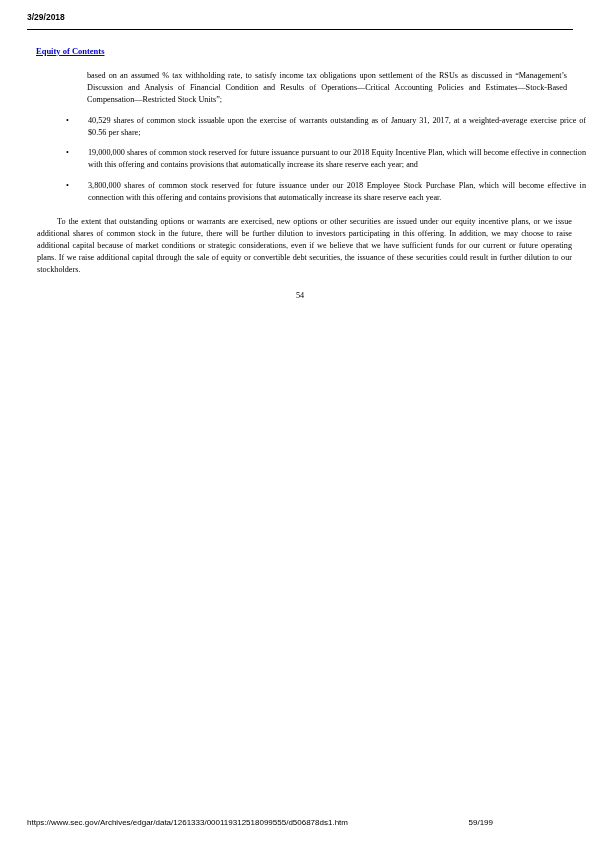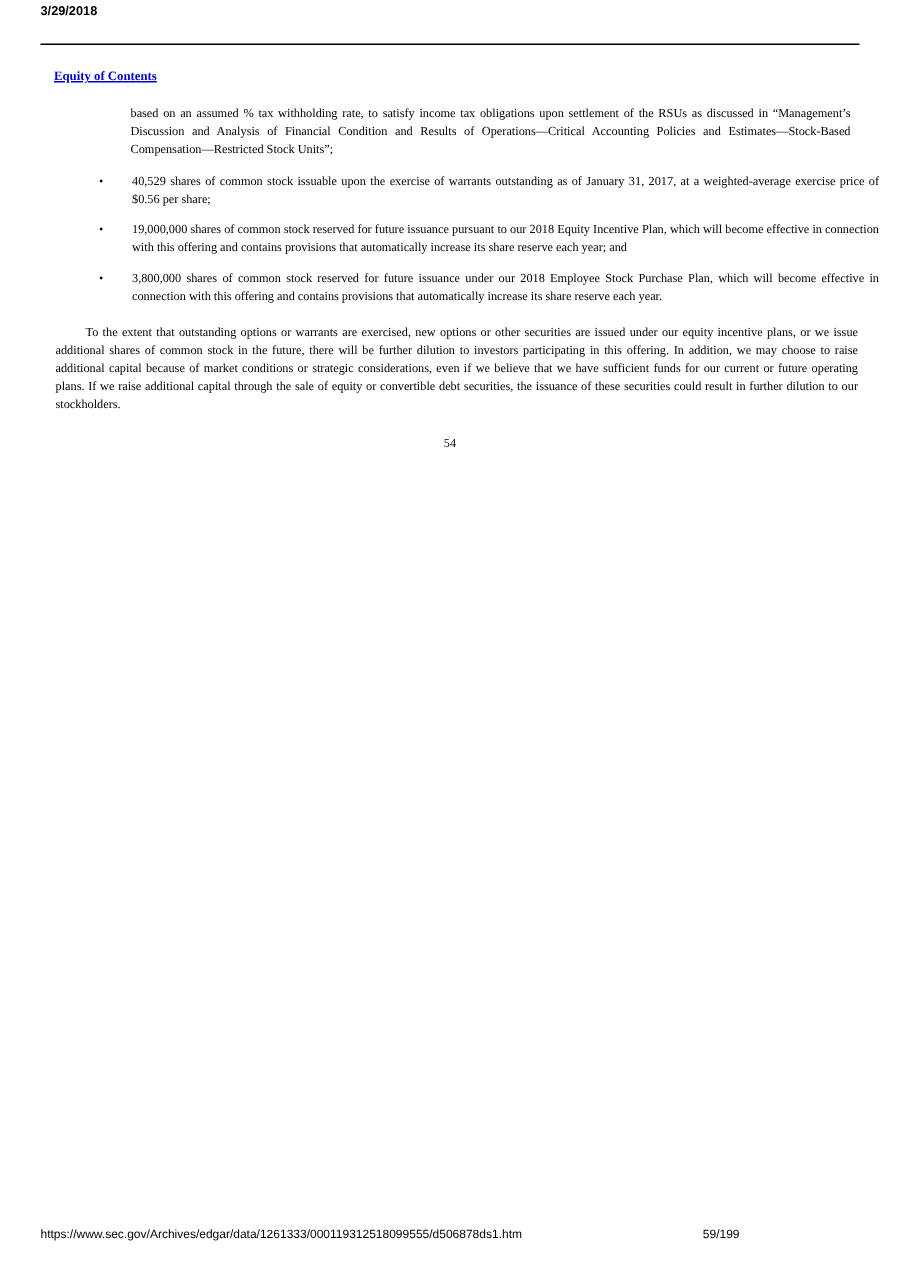--- a/index.html
+++ b/index.html
@@ -12,21 +12,21 @@
     height: 848px;
     position: relative;
     font-family: "Liberation Serif", serif;
     color: #000000;
     overflow: hidden;
   }
 
   
   .page-header {
     position: absolute;
-    top: 0;
+    top: 10px;
     left: 0;
     width: 600px;
     height: 22px;
     font-family: "Liberation Sans", sans-serif;
     font-size: 8.5px;
     color: #000;
   }
   .page-header .hdr-date {
     position: absolute;
     left: 27px;

